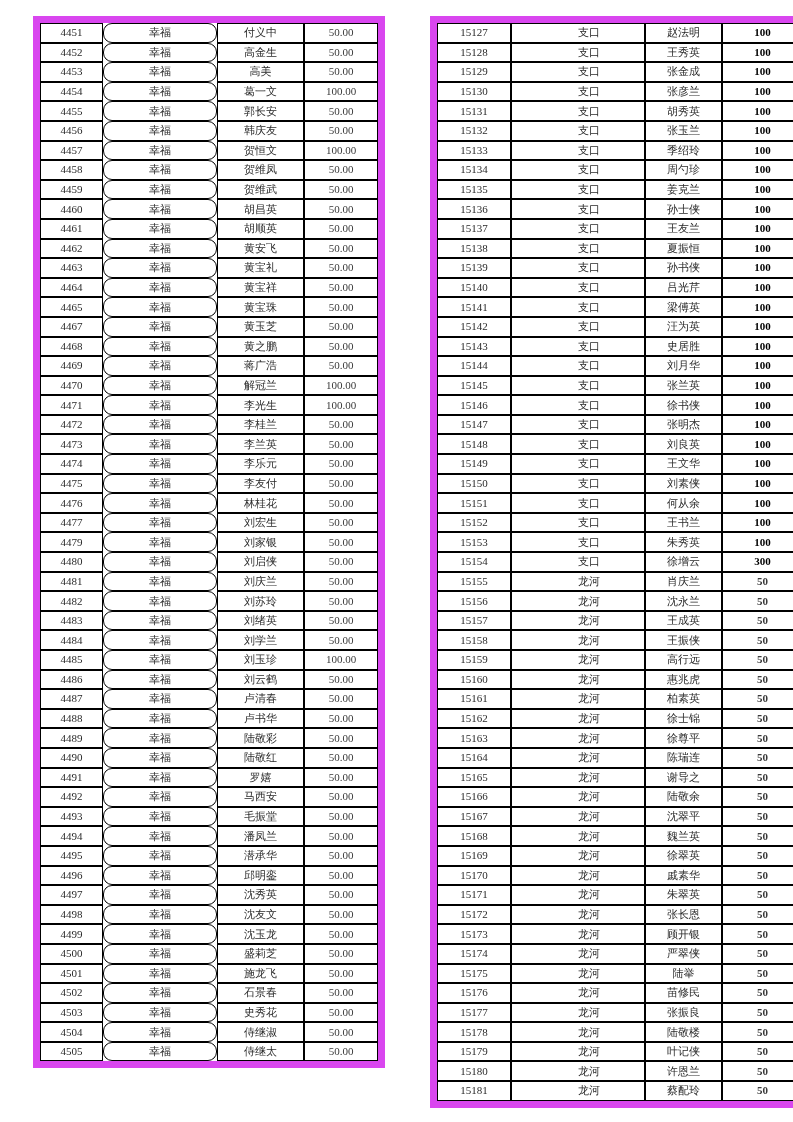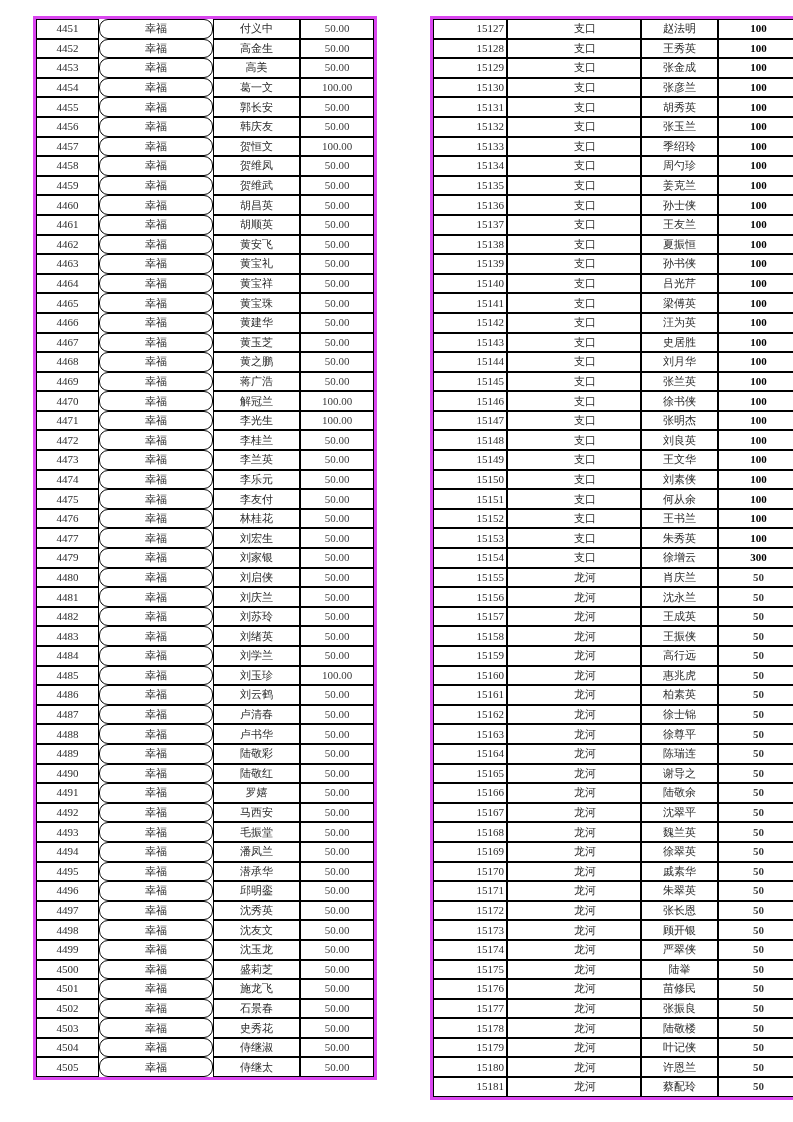--- a/index.html
+++ b/index.html
@@ -15,21 +15,21 @@
     overflow: hidden;
     font-family: "Liberation Serif", "DejaVu Serif", serif;
     color: #1f1f1f;
   }
   table.roster {
     position: absolute;
     top: 16px;
     border-collapse: separate;
     border-spacing: 0;
     table-layout: fixed;
-    border: 3px solid #d946ef;
+    border: 7px solid #d946ef;
   }
   table.roster.t0 { left: 33px;  width: 322px; }
   table.roster.t1 { left: 430px; width: 328px; }
   table.roster td {
     border: 1px solid #000;
     height: 17.6px;
     padding: 0 2px;
     text-align: center;
     vertical-align: middle;
     font-size: 11px;
@@ -37,21 +37,21 @@
     white-space: nowrap;
     overflow: hidden;
     color: #2a2a2a;
   }
   
   table.t0 td.c0 { width: 57px; }
   table.t0 td.c1 { width: 108px; border-radius: 9px; }
   table.t0 td.c2 { width: 81px; }
   table.t0 td.c3 { width: 68px; }
   
-  table.t1 td.c0 { width: 68px; text-align: right; }
+  table.t1 td.c0 { width: 68px; }
   table.t1 td.c1 { width: 106px; padding-left: 24px; }
   table.t1 td.c2 { width: 71px; }
   table.t1 td.c3 { width: 75px; font-weight: bold; }
   table.roster td.c3 { color: #3a3a3a; }
   table.roster td.c3.bold {
     font-weight: bold;
     color: #000;
   }
 </style>
 </head>
@@ -144,26 +144,20 @@
           <td class="c2">黄宝祥</td>
           <td class="c3">50.00</td>
         </tr>
         <tr>
           <td class="c0">4465</td>
           <td class="c1">幸福</td>
           <td class="c2">黄宝珠</td>
           <td class="c3">50.00</td>
         </tr>
         <tr>
-          <td class="c0">4466</td>
-          <td class="c1">幸福</td>
-          <td class="c2">黄建华</td>
-          <td class="c3">50.00</td>
-        </tr>
-        <tr>
           <td class="c0">4467</td>
           <td class="c1">幸福</td>
           <td class="c2">黄玉芝</td>
           <td class="c3">50.00</td>
         </tr>
         <tr>
           <td class="c0">4468</td>
           <td class="c1">幸福</td>
           <td class="c2">黄之鹏</td>
           <td class="c3">50.00</td>

